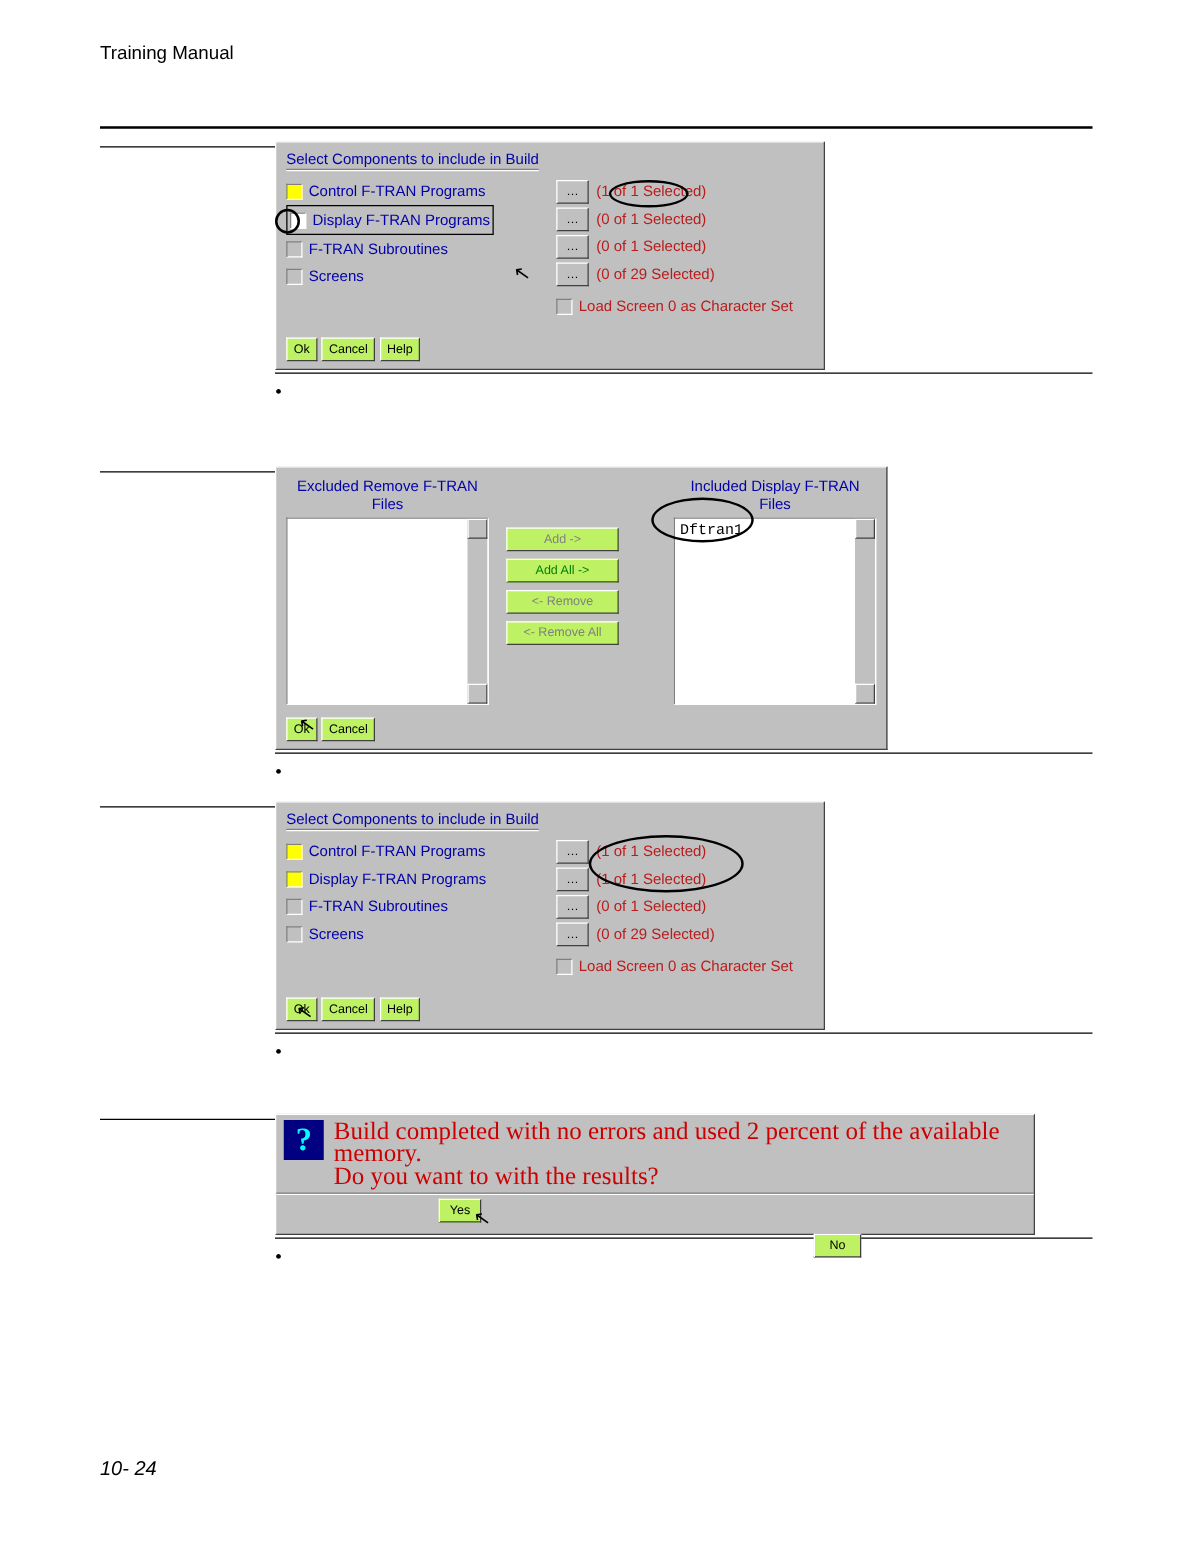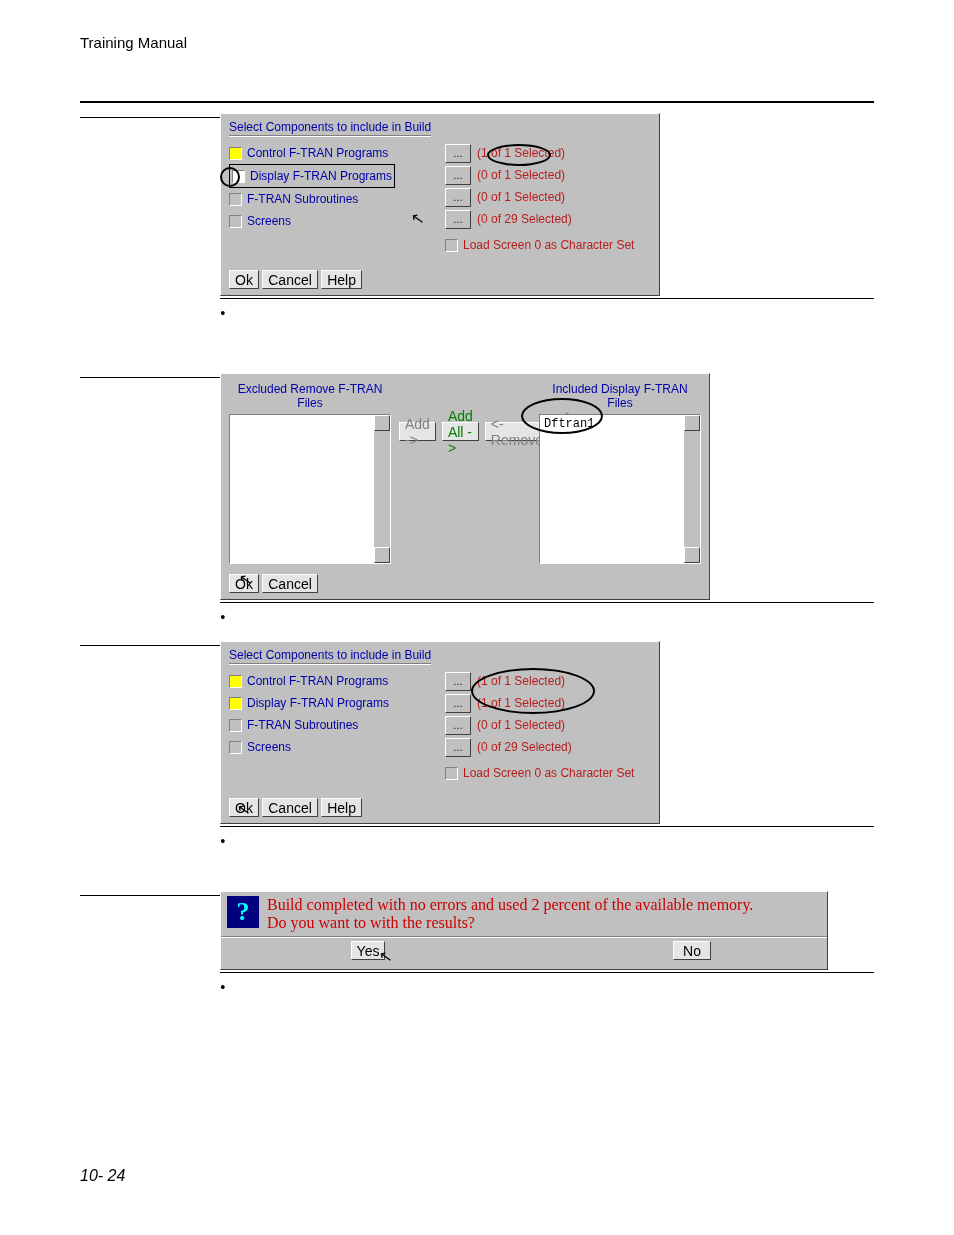--- a/index.html
+++ b/index.html
@@ -92,28 +92,28 @@
     border-bottom: 1px solid #fff;
     box-sizing: border-box;
     margin-right: 5px;
     flex: 0 0 13px;
     position: relative;
   }
   .chk.yellow { background: #ffff00; }
   .chk.gray   { background: #c0c0c0; }
 
   .btn {
-    background: #e5e5e5;
+    background: #bef264;
     border-top: 1px solid #fff;
     border-left: 1px solid #fff;
     border-right: 1px solid #404040;
     border-bottom: 1px solid #404040;
     padding: 1px 5px;
     font-family: "MS Sans Serif", Arial, sans-serif;
-    font-size: 14px;
+    font-size: 10px;
     color: #000;
     display: inline-flex;
     align-items: center;
     justify-content: center;
     height: 19px;
     box-sizing: border-box;
     cursor: default;
   }
   .btn.disabled { color: #808080; }
   .btn.mid { width: 90px; justify-content: center; }
@@ -286,21 +286,21 @@
       </div>
     <div class="rightcol">
       <div class="dialog raised" style="width:490px; padding:8px 8px 6px 8px; position:relative;">
         <div style="display:flex; gap:8px;">
           <div style="flex:1;">
             <div class="lbl-blue" style="text-align:center; margin-bottom:4px;">Excluded Remove F-TRAN Files</div>
             <div class="listbox" style="height:150px;">
               <div class="scrollbar"></div>
             </div>
           </div>
-          <div style="width:96px; padding-top:40px; display:flex; flex-direction:row; gap:6px; align-items:flex-start;">
+          <div style="width:96px; padding-top:40px; display:flex; flex-direction:column; gap:6px; align-items:flex-end;">
             <span class="btn mid disabled">Add -&gt;</span>
             <span class="btn mid" style="color:#008000;">Add All -&gt;</span>
             <span class="btn mid disabled">&lt;- Remove</span>
             <span class="btn mid disabled">&lt;- Remove All</span>
           </div>
           <div style="flex:1;padding-left:36px;">
             <div class="lbl-blue" style="text-align:center; margin-bottom:4px;">Included Display F-TRAN Files</div>
             <div class="listbox" style="height:150px; padding:2px 4px; font-family:'Courier New',monospace; font-size:12px;">
               <span>Dftran1</span>
               <div class="scrollbar"></div>
@@ -382,28 +382,28 @@
   <div class="bullet">•</div>
 
   <div class="segment" style="margin-top:40px;">
     <div class="leftcol">
         <div class="leftrule"></div>
       </div>
     <div class="rightcol">
       <div class="msgbox" style="width:606px;">
         <div style="display:flex; align-items:flex-start; padding:4px 6px;">
           <div class="qicon">?</div>
-          <div class="lbl-red" style="font-size:16px; line-height:18px;">
+          <div class="lbl-red" style="font-size:20px; line-height:18px;">
             <span>Build completed with no errors and used 2 percent of the available memory.</span><br>
             <span>Do you want to with the results?</span>
           </div>
         </div>
         <div style="border-top:1px solid #808080; box-shadow: inset 0 1px 0 #fff; padding:4px 0; position:relative; height:24px;">
           <span class="btn" style="position:absolute; left:130px; width:34px; justify-content:center;">Yes</span>
-          <span class="btn" style="position:absolute; left:452px; width:38px; justify-content:center;">No</span>
+          <span class="btn" style="position:absolute; left:430px; width:38px; justify-content:center;margin-top:28px;">No</span>
           <div class="cursor" style="left:158px; top:10px;">↖</div>
         </div>
       </div>
       <hr class="thin" style="margin-top:2px;">
     </div>
   </div>
   <div class="bullet">•</div>
 
   <div class="footer">10- 24</div>
 </div>

